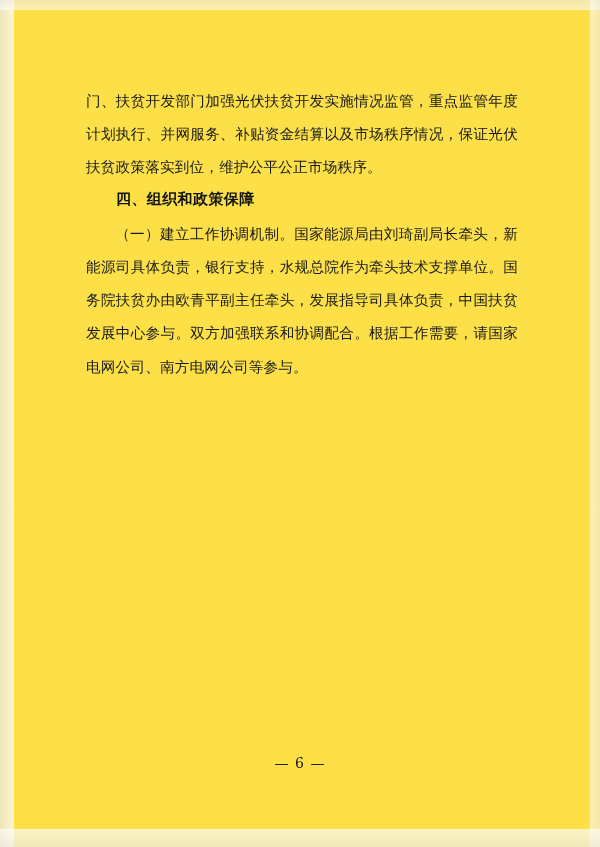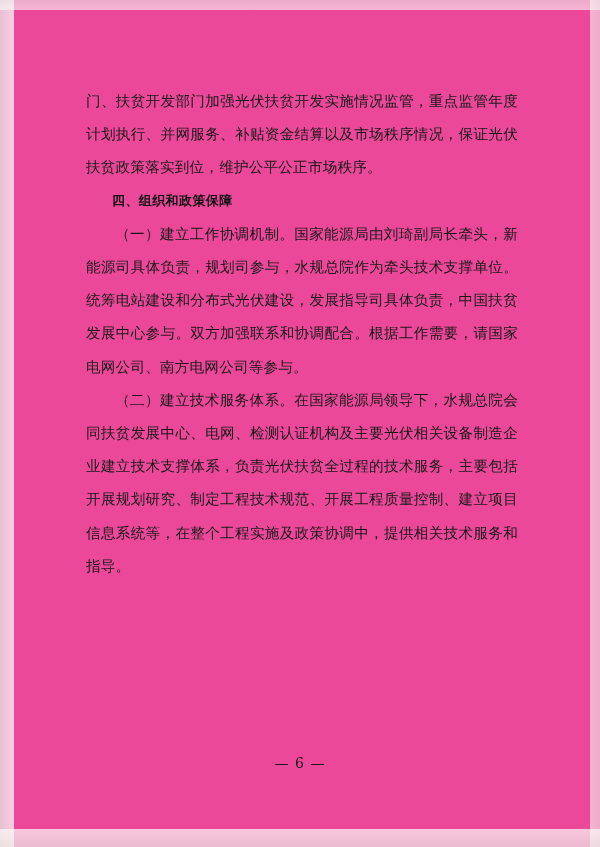--- a/index.html
+++ b/index.html
@@ -9,21 +9,21 @@
   body {
     width: 600px;
     height: 847px;
     background: #ffffff;
     font-family: "DejaVu Sans", sans-serif;
   }
   .page {
     position: relative;
     width: 600px;
     height: 847px;
-    background: #ec4899;
+    background: #fde047;
     box-sizing: border-box;
     overflow: hidden;
   }
   .page-inner {
     position: absolute;
     left: 86px;
     top: 84px;
     width: 432px;
   }
   .para {
@@ -34,22 +34,22 @@
     text-align: justify;
     text-justify: inter-ideograph;
     letter-spacing: 0.2px;
     margin: 0 0 0 0;
     white-space: pre-wrap;
   }
   .para.indent {
     text-indent: 2em;
   }
   .heading {
-    font-family: Liberation Serif, serif;
-    font-size: 13px;
+    font-family: Liberation Mono, monospace;
+    font-size: 15px;
     font-weight: bold;
     line-height: 33.2px;
     color: #101214;
     text-indent: 2em;
     letter-spacing: 0.4px;
     margin: 0;
   }
   .footer {
     position: absolute;
     left: 0;
@@ -103,18 +103,17 @@
 
 <div class="page">
   <div class="edge-shadow-left"></div>
   <div class="edge-shadow-top"></div>
   <div class="edge-shadow-right"></div>
   <div class="edge-shadow-bottom"></div>
 
   <div class="page-inner">
     <p class="para">门、扶贫开发部门加强光伏扶贫开发实施情况监管，重点监管年度计划执行、并网服务、补贴资金结算以及市场秩序情况，保证光伏扶贫政策落实到位，维护公平公正市场秩序。</p>
     <h2 class="heading">四、组织和政策保障</h2>
-    <p class="para indent">（一）建立工作协调机制。国家能源局由刘琦副局长牵头，新能源司具体负责，规划司参与，水规总院作为牵头技术支撑单位。统筹电站建设和分布式光伏建设，发展指导司具体负责，中国扶贫发展中心参与。双方加强联系和协调配合。根据工作需要，请国家电网公司、南方电网公司等参与。</p>
-    <p class="para indent">（二）建立技术服务体系。在国家能源局领导下，水规总院会同扶贫发展中心、电网、检测认证机构及主要光伏相关设备制造企业建立技术支撑体系，负责光伏扶贫全过程的技术服务，主要包括开展规划研究、制定工程技术规范、开展工程质量控制、建立项目信息系统等，在整个工程实施及政策协调中，提供相关技术服务和指导。</p>
+    <p class="para indent">（一）建立工作协调机制。国家能源局由刘琦副局长牵头，新能源司具体负责，银行支持，水规总院作为牵头技术支撑单位。国务院扶贫办由欧青平副主任牵头，发展指导司具体负责，中国扶贫发展中心参与。双方加强联系和协调配合。根据工作需要，请国家电网公司、南方电网公司等参与。</p>
   </div>
 
   <div class="footer">— 6 —</div>
 </div>
 
 </body></html>

